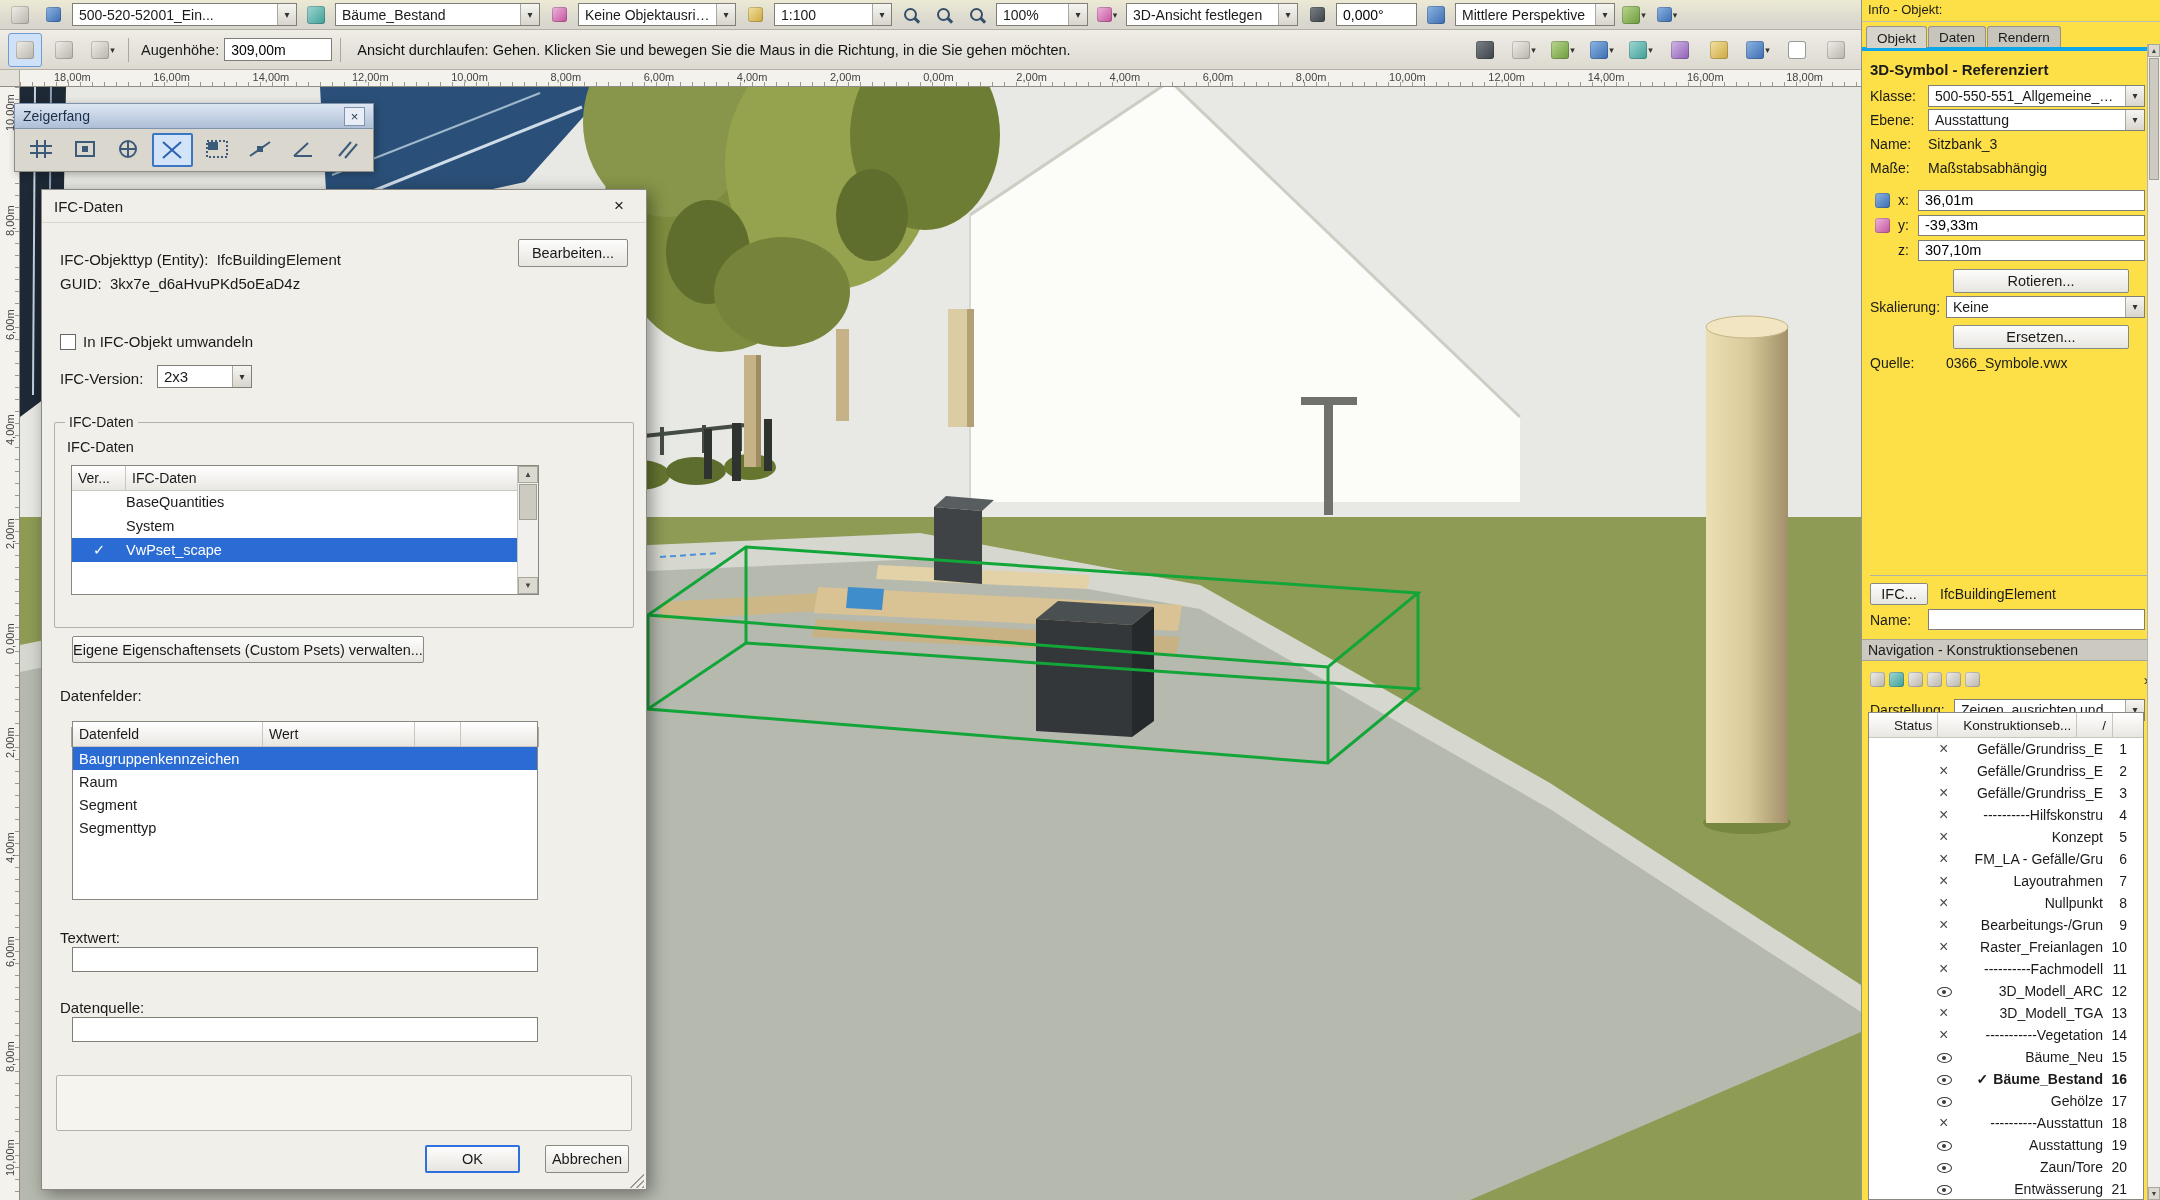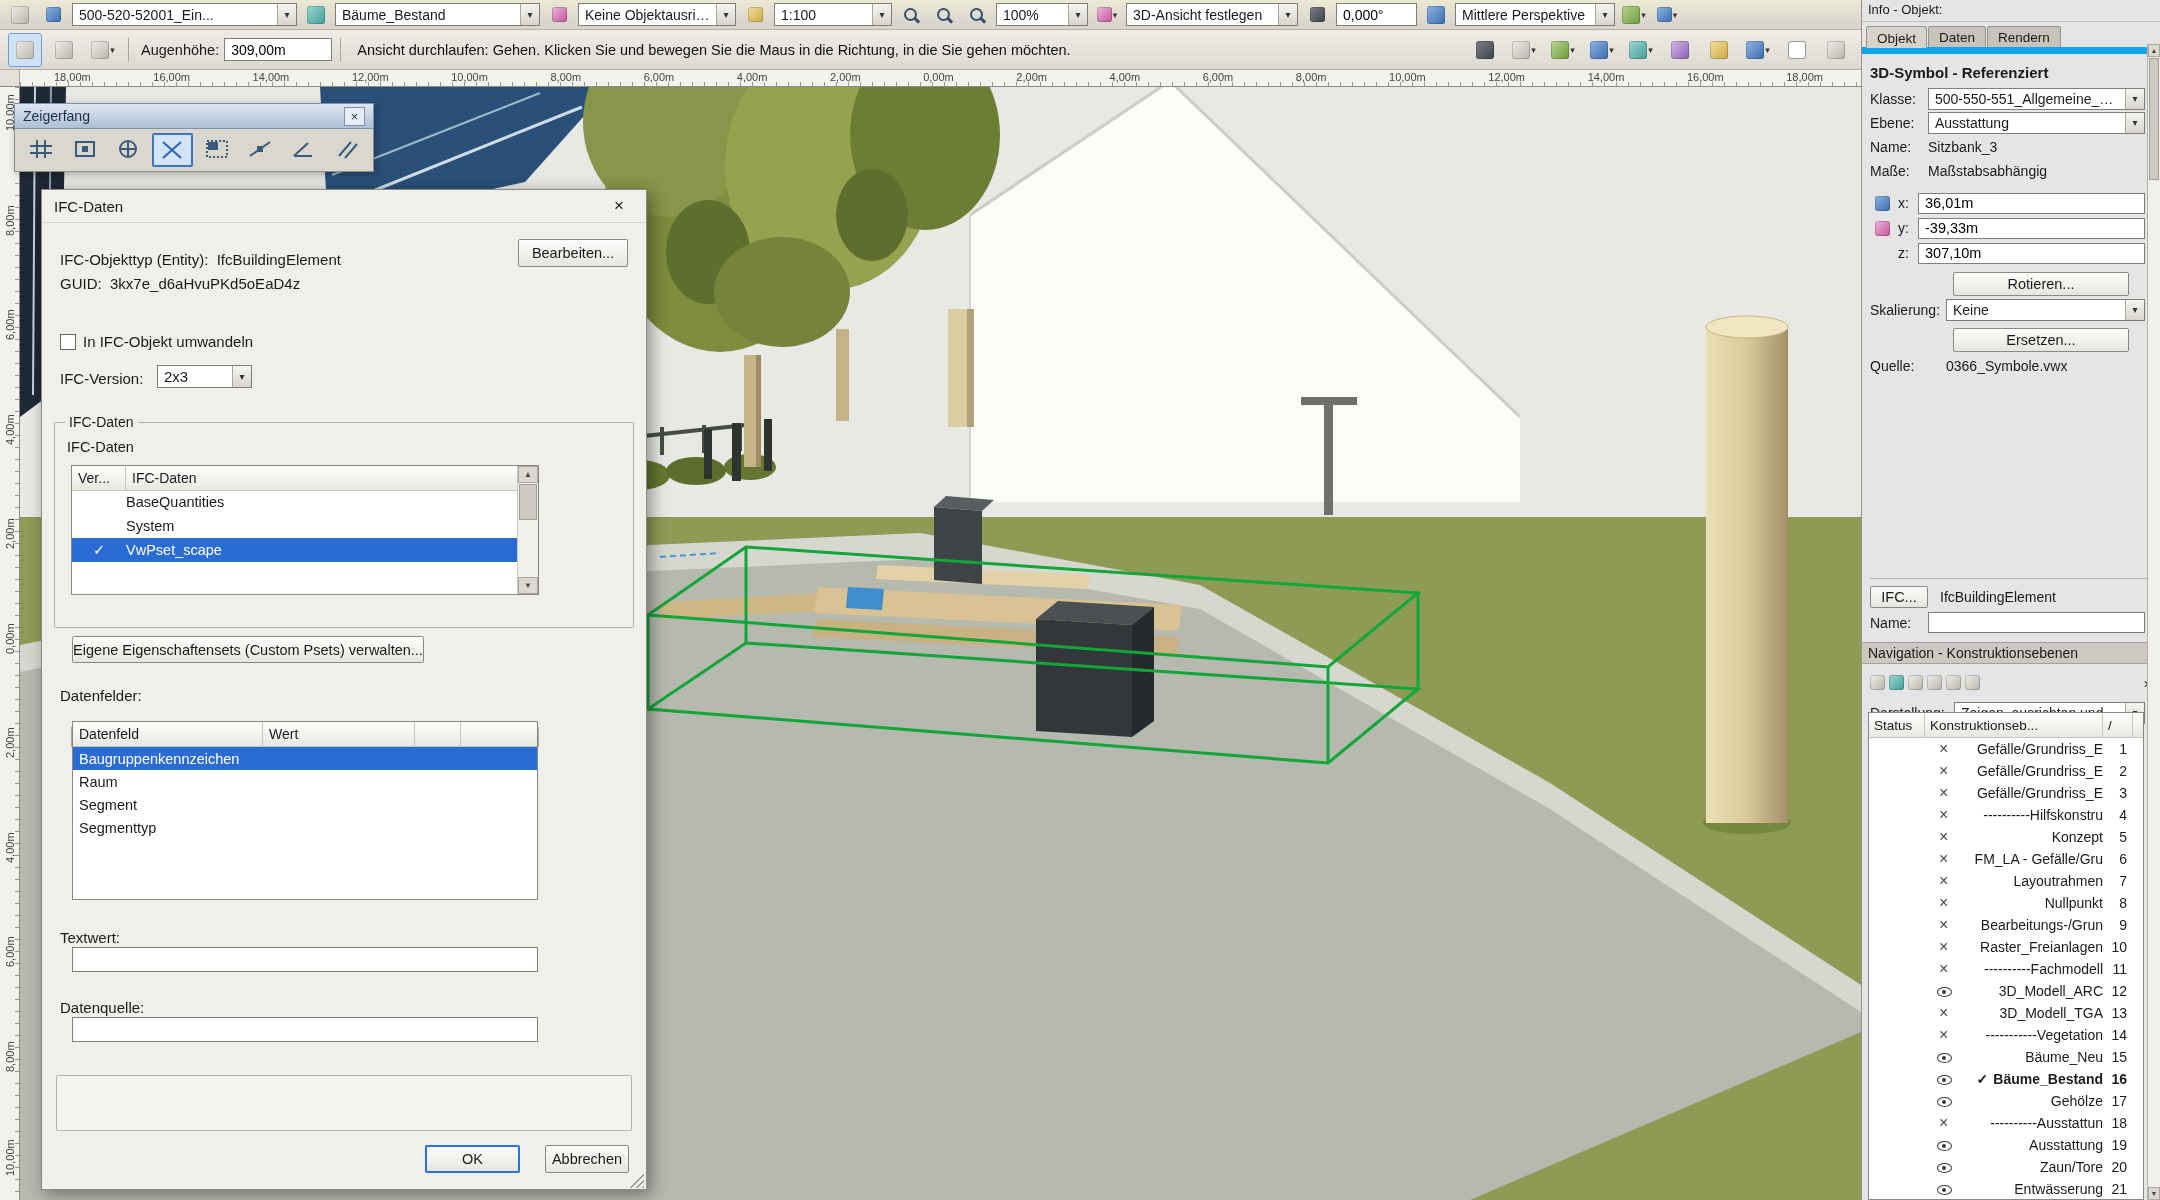--- a/index.html
+++ b/index.html
@@ -83,23 +83,23 @@
   .dt-head{display:flex;height:24px;border-bottom:1px solid #c9c6be;background:linear-gradient(#fff,#e9e7e1);font-size:14px;}
   .dt-head .hc{display:flex;align-items:center;padding:0 6px;border-right:1px solid #c9c6be;box-sizing:border-box;}
   .field-row{display:flex;height:23px;align-items:center;font-size:14.5px;}
   .field-row.selected{background:#2a6cd4;color:#fff;}
   .fr-name{width:190px;padding-left:6px;box-sizing:border-box;}
   .dinput{background:#fff;border:1px solid #7f7f78;box-sizing:border-box;height:25px;font-size:14.5px;padding:0 6px;font-family:"Liberation Sans",sans-serif;width:100%;}
   .sunken{background:#f5f4ef;border:1px solid #b5b2aa;border-radius:2px;}
   #dlg-grip{position:absolute;right:2px;bottom:2px;width:14px;height:14px;background:
     linear-gradient(135deg,transparent 0 50%,#9a978f 50% 57%,transparent 57% 71%,#9a978f 71% 78%,transparent 78% 92%,#9a978f 92% 100%);}
   
-  #info-panel{position:absolute;left:1861px;top:0;width:299px;height:1200px;background:#e5e5e5;border-left:1px solid #96938b;box-sizing:border-box;font-size:14px;overflow:hidden;}
+  #info-panel{position:absolute;left:1861px;top:0;width:299px;height:1200px;background:#fde047;border-left:1px solid #96938b;box-sizing:border-box;font-size:14px;overflow:hidden;}
   #ip-title{height:19px;font-size:13px;padding:2px 6px 0;border-bottom:1px solid #c2bfb7;}
-  #ip-tabs{height:25px;display:flex;align-items:flex-end;padding-left:4px;border-bottom:7px solid #0ea5e9;gap:1px;}
+  #ip-tabs{height:25px;display:flex;align-items:flex-end;padding-left:4px;border-bottom:4px solid #0ea5e9;gap:1px;}
   .ip-tab{padding:3px 10px 2px;font-size:13.5px;background:#c7c4bc;border:1px solid #96938b;border-bottom:none;border-radius:3px 3px 0 0;}
   .ip-tab.active{background:#d6d3cb;position:relative;top:1px;padding-top:4px;}
   #ip-section-title{font-weight:bold;font-size:15px;margin:10px 8px 6px;}
   .ip-row{display:flex;align-items:center;height:23px;margin:1px 15px 1px 8px;}
   .ip-lab{width:58px;flex:none;}
   .ip-val{white-space:nowrap;overflow:hidden;text-overflow:ellipsis;}
   .ip-combo{flex:1;min-width:0;height:22px;}
   .coord-row{display:flex;align-items:center;height:24px;margin:0 15px 1px 8px;gap:4px;}
   .coord-iconcell{width:24px;flex:none;display:flex;justify-content:center;}
   .coord-lab{width:16px;flex:none;}
@@ -107,21 +107,21 @@
   .ip-btn{height:24px;width:176px;margin:7px 15px 2px 91px;}
   #ip-spacer{height:192px;}
   #ip-ifc-row{border-top:1px solid #b2afa7;margin:8px 8px 0;padding-top:7px;display:flex;align-items:center;gap:12px;}
   #ifc-btn{width:58px;height:22px;flex:none;}
   #ip-name-row{margin-top:3px;}
   #nav-header{margin-top:8px;height:22px;background:#ccc9c1;border-top:1px solid #a5a29a;border-bottom:1px solid #a5a29a;padding:2px 6px 0;box-sizing:border-box;font-size:14px;}
   #nav-icons{height:30px;display:flex;align-items:center;gap:4px;padding:3px 8px;}
   #nav-icons .chev{margin-left:auto;font-size:15px;color:#333;}
   #layer-table{position:absolute;left:6px;top:712px;width:276px;bottom:0;background:#fff;border:1px solid #8a8781;box-sizing:border-box;overflow:hidden;}
   .lt-head{display:flex;height:24px;border-bottom:1px solid #c9c6be;background:linear-gradient(#fff,#e9e7e1);font-size:13.5px;}
-  .lt-head .hc{display:flex;align-items:center;padding:8px 5px;border-right:1px solid #c9c6be;box-sizing:border-box;}
+  .lt-head .hc{display:flex;align-items:center;padding:8px 5px;border-right:1px solid #c9c6be;box-sizing:border-box;margin-left:20px;}
   .layer-row{display:flex;height:22px;align-items:center;font-size:14px;margin-left:48px;}
   .layer-row.bold{font-weight:bold;}
   .lr-status{width:56px;flex:none;display:flex;justify-content:center;align-items:center;}
   .lr-name{flex:1;min-width:0;display:flex;justify-content:flex-end;gap:5px;white-space:nowrap;overflow:hidden;}
   .lr-num{width:30px;flex:none;text-align:right;padding-right:6px;box-sizing:border-box;}
   .lr-end{width:10px;flex:none;}
   .status-i{position:relative;width:18px;height:15px;display:inline-block;}
   .status-i[data-status="x"]::before{content:"×";position:absolute;left:3px;top:-2px;font-size:16px;color:#4a4a4a;}
   .status-i[data-status="eye"]::before{content:"";position:absolute;left:1px;top:3px;width:13px;height:8px;border:1.5px solid #3a3a3a;border-radius:50%;}
   .status-i[data-status="eye"]::after{content:"";position:absolute;left:6px;top:6px;width:4px;height:4px;background:#3a3a3a;border-radius:50%;}

